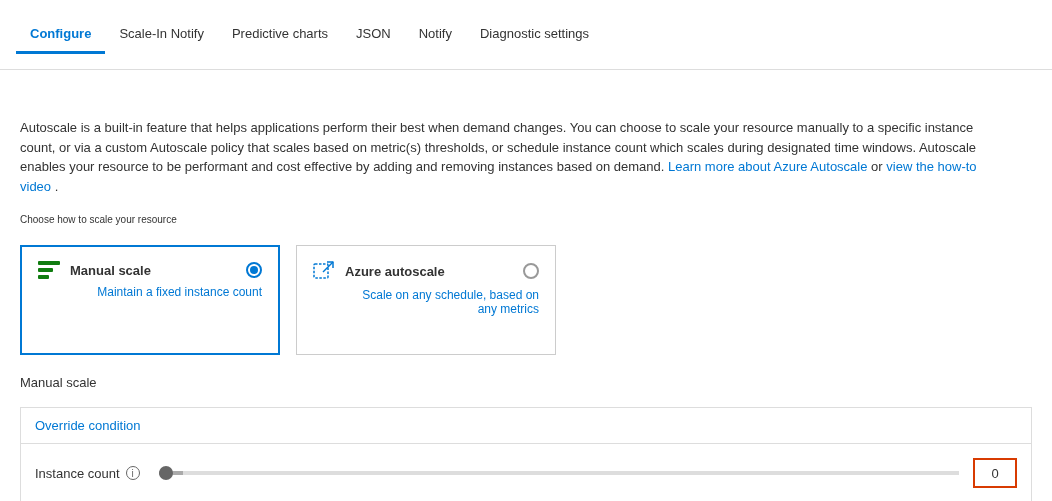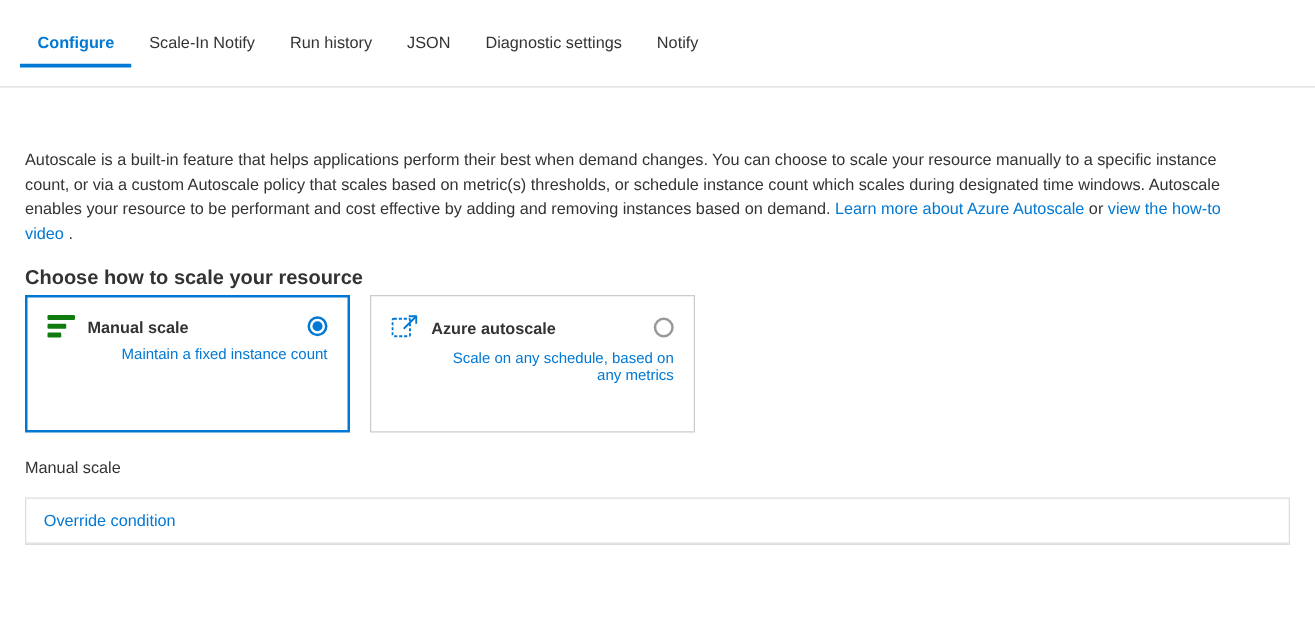--- a/index.html
+++ b/index.html
@@ -48,23 +48,23 @@
       max-width: 980px;
       margin-top: 32px;
     }
     .description a {
       color: #0078d4;
       text-decoration: none;
     }
 
     
     .section-title {
-      font-size: 16px;
-      font-weight: 700;
-      margin-bottom: 4px;
+      font-size: 10px;
+      font-weight: 400;
+      margin-bottom: 20px;
       color: #333;
     }
 
     
     .scale-cards {
       display: flex;
       gap: 16px;
       margin-bottom: 20px;
     }
 
@@ -258,24 +258,24 @@
       outline: none;
       padding: 0 4px;
     }
   </style>
 </head>
 <body>
 
 <nav class="tabs">
   <div class="tab active">Configure</div>
   <div class="tab">Scale-In Notify</div>
-  <div class="tab">Run history</div>
+  <div class="tab">Predictive charts</div>
   <div class="tab">JSON</div>
+  <div class="tab">Notify</div>
   <div class="tab">Diagnostic settings</div>
-  <div class="tab">Notify</div>
 </nav>
 
 <div class="main">
 
   <p class="description">
     <span>Autoscale is a built-in feature that helps applications perform their best when demand changes. You can choose to scale your resource manually to a specific instance count, or via a custom Autoscale policy that scales based on metric(s) thresholds, or schedule instance count which scales during designated time windows. Autoscale enables your resource to be performant and cost effective by adding and removing instances based on demand. </span>
     <a href="#">Learn more about Azure Autoscale</a>
     <span> or </span>
     <a href="#">view the how-to video</a>
     <span>.</span>
@@ -319,17 +319,27 @@
 
   </div>
 
   <div class="manual-scale-section">
     <div class="manual-scale-label">Manual scale</div>
 
     <div class="override-box">
 
       <div class="override-header">Override condition</div>
 
+      <div class="instance-row">
+        <div class="instance-label">
+          <span>Instance count</span>
+          <div class="info-icon">i</div>
+        </div>
+        <div class="slider-container">
+          <input type="range" min="0" max="100" value="0" style="width: 100%;">
+        </div>
+        <input type="text" class="instance-count-input" value="0" style="">
+      </div>
 
     </div>
   </div>
 
 </div>
 
 </body></html>

